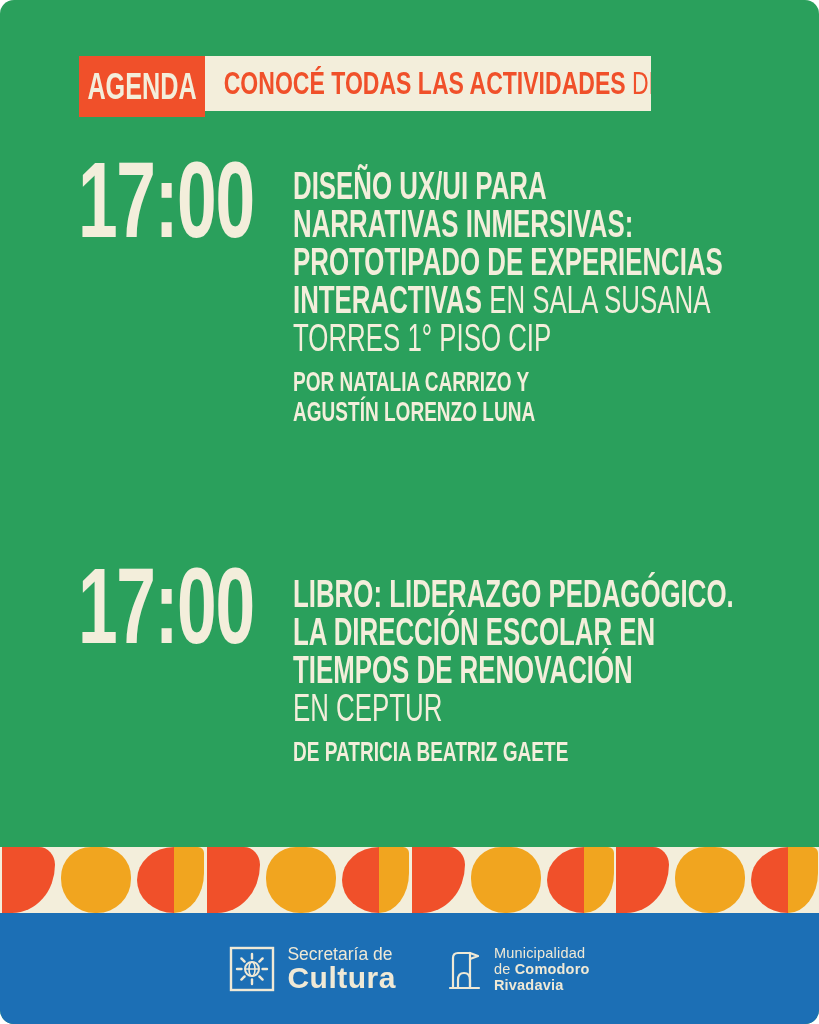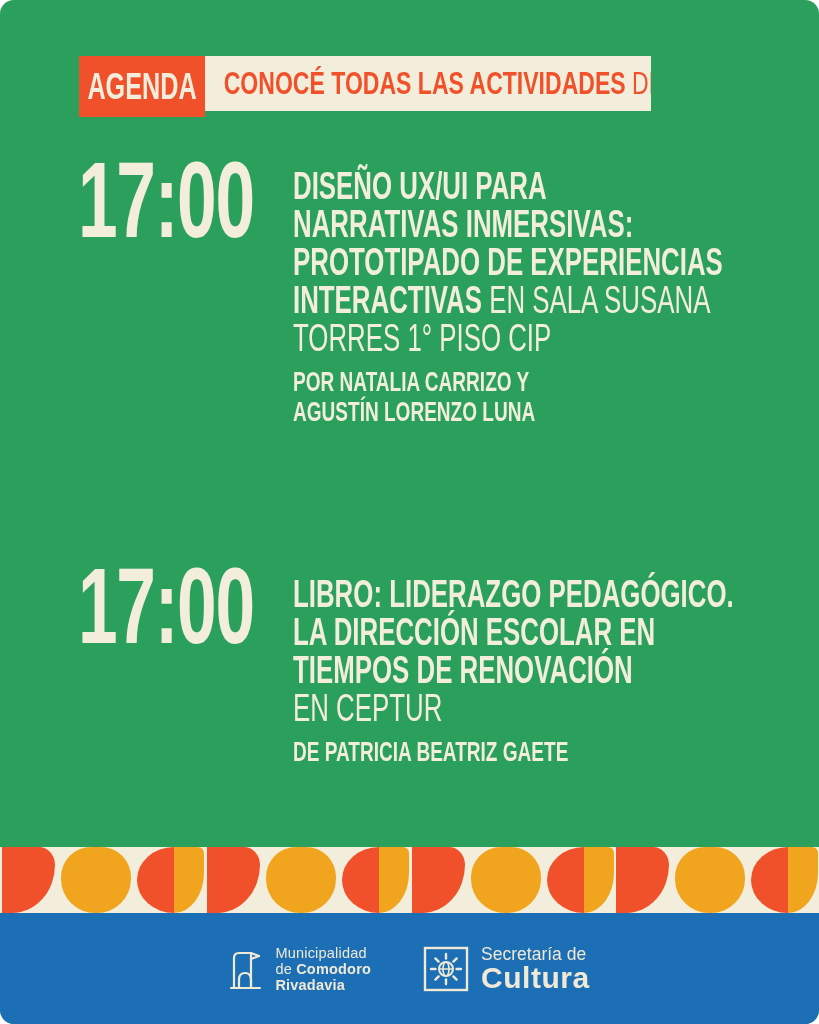--- a/index.html
+++ b/index.html
@@ -111,50 +111,50 @@
       <div class="sh petal"></div>
       <div class="sh blob"></div>
       <div class="sh half-red"></div>
       <div class="sh half-yellow"></div>
     </div>
   </div>
 
   <div class="footer">
     <div class="logo">
       <span>
-        <svg width="34" height="42" viewBox="0 0 34 42" fill="none" stroke="#efe9d6" stroke-width="2.2" stroke-linecap="round" stroke-linejoin="round">
-          <path d="M5 40 V10 Q5 5 10 5 H22 V40"></path>
-          <path d="M22 5 L30 8 L22 11"></path>
-          <path d="M10 40 V32 Q10 25 16 25 Q22 25 22 32 V40"></path>
-          <line x1="2" y1="40" x2="31" y2="40"></line>
-        </svg>
-      </span>
-      <div class="muni-text">
-        <div>Municipalidad</div>
-        <div><span>de </span><span class="b">Comodoro</span></div>
-        <div class="b">Rivadavia</div>
-      </div>
-    </div>
-    <div class="logo">
-      <span>
         <svg width="46" height="46" viewBox="0 0 46 46" fill="none" stroke="#efe9d6" stroke-width="2.4" stroke-linecap="round">
           <rect x="2" y="2" width="42" height="42"></rect>
           <circle cx="23" cy="23" r="7" stroke-width="2"></circle>
           <ellipse cx="23" cy="23" rx="3" ry="7" stroke-width="1.6"></ellipse>
           <line x1="16.5" y1="23" x2="29.5" y2="23" stroke-width="1.6"></line>
           <line x1="23" y1="8" x2="23" y2="12.5"></line>
           <line x1="23" y1="33.5" x2="23" y2="38"></line>
           <line x1="8" y1="23" x2="12.5" y2="23"></line>
           <line x1="33.5" y1="23" x2="38" y2="23"></line>
           <line x1="12.4" y1="12.4" x2="15.6" y2="15.6"></line>
           <line x1="30.4" y1="30.4" x2="33.6" y2="33.6"></line>
           <line x1="33.6" y1="12.4" x2="30.4" y2="15.6"></line>
           <line x1="15.6" y1="30.4" x2="12.4" y2="33.6"></line>
         </svg>
       </span>
       <div class="cult-text">
         <div class="top">Secretaría de</div>
         <div class="big">Cultura</div>
       </div>
     </div>
+    <div class="logo">
+      <span>
+        <svg width="34" height="42" viewBox="0 0 34 42" fill="none" stroke="#efe9d6" stroke-width="2.2" stroke-linecap="round" stroke-linejoin="round">
+          <path d="M5 40 V10 Q5 5 10 5 H22 V40"></path>
+          <path d="M22 5 L30 8 L22 11"></path>
+          <path d="M10 40 V32 Q10 25 16 25 Q22 25 22 32 V40"></path>
+          <line x1="2" y1="40" x2="31" y2="40"></line>
+        </svg>
+      </span>
+      <div class="muni-text">
+        <div>Municipalidad</div>
+        <div><span>de </span><span class="b">Comodoro</span></div>
+        <div class="b">Rivadavia</div>
+      </div>
+    </div>
   </div>
 
 </div>
 
 </body></html>

